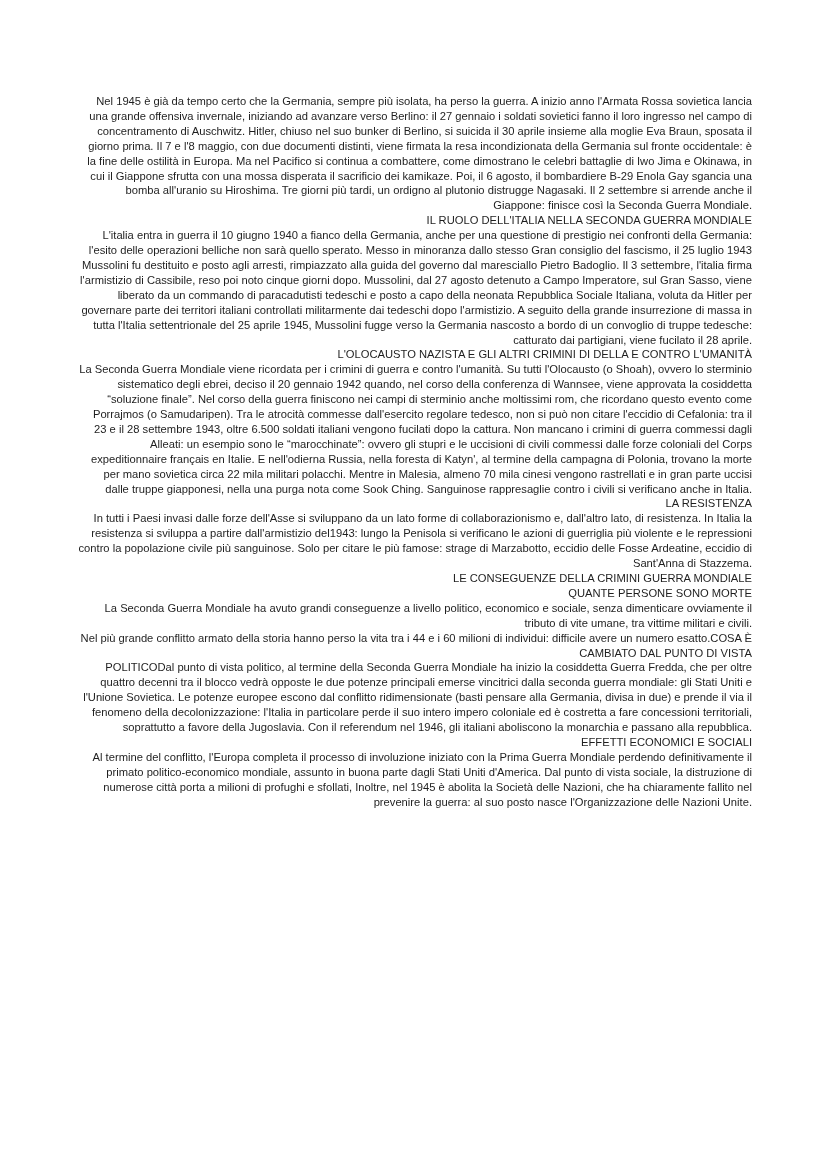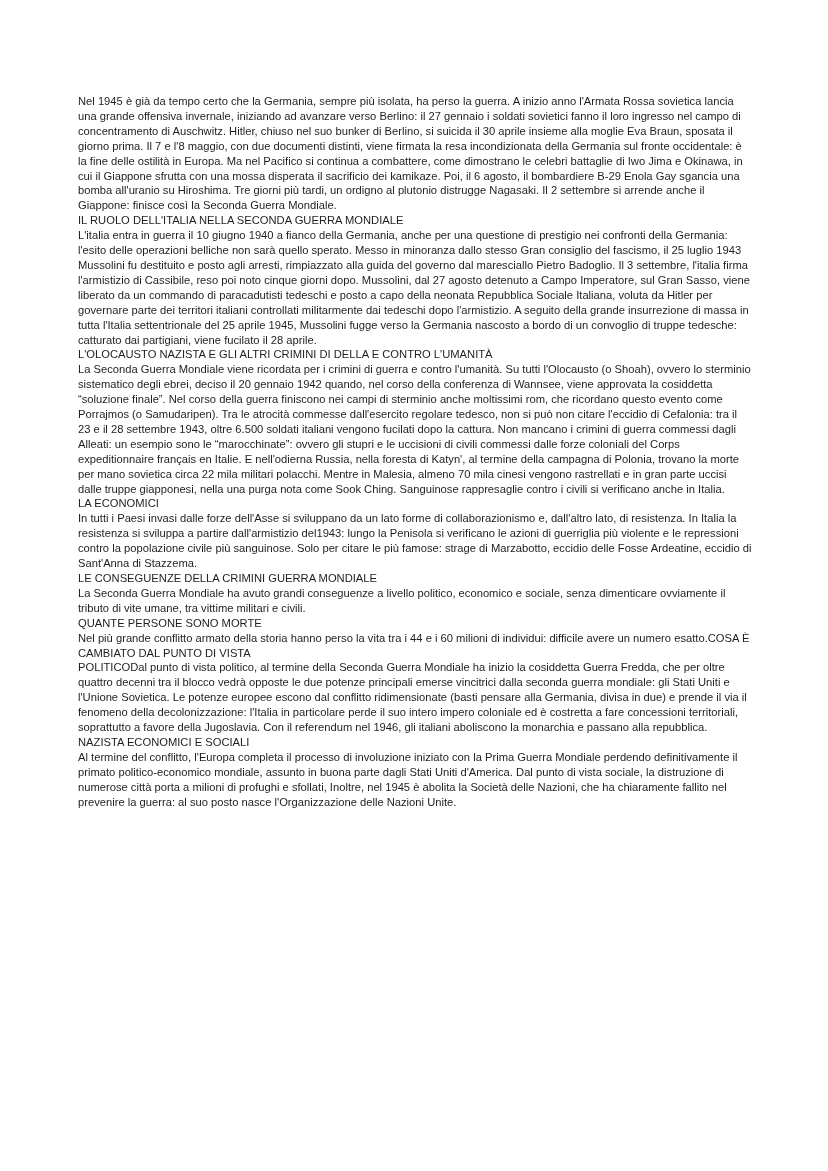--- a/index.html
+++ b/index.html
@@ -14,44 +14,44 @@
     background: #ffffff;
     box-sizing: border-box;
     padding: 94px 76px 0 78px;
     overflow: hidden;
   }
   .doc {
     font-family: "Liberation Sans", "DejaVu Sans", sans-serif;
     font-size: 11.2px;
     line-height: 14.9px;
     color: #1e1e1e;
-    text-align: left;
+    text-align: right;
   }
   .block {
     margin: 0;
     padding: 0;
     font-weight: normal;
   }
   .heading {
     font-weight: normal; 
   }
 </style>
 </head>
 <body>
 
 <div class="page">
   <div class="doc">
     <div class="block paragraph">Nel 1945 è già da tempo certo che la Germania, sempre più isolata, ha perso la guerra. A inizio anno l'Armata Rossa sovietica lancia una grande offensiva invernale, iniziando ad avanzare verso Berlino: il 27 gennaio i soldati sovietici fanno il loro ingresso nel campo di concentramento di Auschwitz. Hitler, chiuso nel suo bunker di Berlino, si suicida il 30 aprile insieme alla moglie Eva Braun, sposata il giorno prima. Il 7 e l'8 maggio, con due documenti distinti, viene firmata la resa incondizionata della Germania sul fronte occidentale: è la fine delle ostilità in Europa. Ma nel Pacifico si continua a combattere, come dimostrano le celebri battaglie di Iwo Jima e Okinawa, in cui il Giappone sfrutta con una mossa disperata il sacrificio dei kamikaze. Poi, il 6 agosto, il bombardiere B-29 Enola Gay sgancia una bomba all'uranio su Hiroshima. Tre giorni più tardi, un ordigno al plutonio distrugge Nagasaki. Il 2 settembre si arrende anche il Giappone: finisce così la Seconda Guerra Mondiale.</div>
     <div class="block heading">IL RUOLO DELL'ITALIA NELLA SECONDA GUERRA MONDIALE</div>
     <div class="block paragraph">L'italia entra in guerra il 10 giugno 1940 a fianco della Germania, anche per una questione di prestigio nei confronti della Germania: l'esito delle operazioni belliche non sarà quello sperato. Messo in minoranza dallo stesso Gran consiglio del fascismo, il 25 luglio 1943 Mussolini fu destituito e posto agli arresti, rimpiazzato alla guida del governo dal maresciallo Pietro Badoglio. Il 3 settembre, l'italia firma l'armistizio di Cassibile, reso poi noto cinque giorni dopo. Mussolini, dal 27 agosto detenuto a Campo Imperatore, sul Gran Sasso, viene liberato da un commando di paracadutisti tedeschi e posto a capo della neonata Repubblica Sociale Italiana, voluta da Hitler per governare parte dei territori italiani controllati militarmente dai tedeschi dopo l'armistizio. A seguito della grande insurrezione di massa in tutta l'Italia settentrionale del 25 aprile 1945, Mussolini fugge verso la Germania nascosto a bordo di un convoglio di truppe tedesche: catturato dai partigiani, viene fucilato il 28 aprile.</div>
     <div class="block heading">L'OLOCAUSTO NAZISTA E GLI ALTRI CRIMINI DI DELLA E CONTRO L'UMANITÀ</div>
     <div class="block paragraph">La Seconda Guerra Mondiale viene ricordata per i crimini di guerra e contro l'umanità. Su tutti l'Olocausto (o Shoah), ovvero lo sterminio sistematico degli ebrei, deciso il 20 gennaio 1942 quando, nel corso della conferenza di Wannsee, viene approvata la cosiddetta “soluzione finale”. Nel corso della guerra finiscono nei campi di sterminio anche moltissimi rom, che ricordano questo evento come Porrajmos (o Samudaripen). Tra le atrocità commesse dall'esercito regolare tedesco, non si può non citare l'eccidio di Cefalonia: tra il 23 e il 28 settembre 1943, oltre 6.500 soldati italiani vengono fucilati dopo la cattura. Non mancano i crimini di guerra commessi dagli Alleati: un esempio sono le “marocchinate”: ovvero gli stupri e le uccisioni di civili commessi dalle forze coloniali del Corps expeditionnaire français en Italie. E nell'odierna Russia, nella foresta di Katyn', al termine della campagna di Polonia, trovano la morte per mano sovietica circa 22 mila militari polacchi. Mentre in Malesia, almeno 70 mila cinesi vengono rastrellati e in gran parte uccisi dalle truppe giapponesi, nella una purga nota come Sook Ching. Sanguinose rappresaglie contro i civili si verificano anche in Italia.</div>
-    <div class="block heading">LA ECONOMICI</div>
+    <div class="block heading">LA RESISTENZA</div>
     <div class="block paragraph">In tutti i Paesi invasi dalle forze dell'Asse si sviluppano da un lato forme di collaborazionismo e, dall'altro lato, di resistenza. In Italia la resistenza si sviluppa a partire dall'armistizio del1943: lungo la Penisola si verificano le azioni di guerriglia più violente e le repressioni contro la popolazione civile più sanguinose. Solo per citare le più famose: strage di Marzabotto, eccidio delle Fosse Ardeatine, eccidio di Sant'Anna di Stazzema.</div>
     <div class="block heading">LE CONSEGUENZE DELLA CRIMINI GUERRA MONDIALE</div>
+    <div class="block heading">QUANTE PERSONE SONO MORTE</div>
     <div class="block paragraph">La Seconda Guerra Mondiale ha avuto grandi conseguenze a livello politico, economico e sociale, senza dimenticare ovviamente il tributo di vite umane, tra vittime militari e civili.</div>
-    <div class="block heading">QUANTE PERSONE SONO MORTE</div>
     <div class="block paragraph">Nel più grande conflitto armato della storia hanno perso la vita tra i 44 e i 60 milioni di individui: difficile avere un numero esatto.COSA È CAMBIATO DAL PUNTO DI VISTA</div>
     <div class="block paragraph">POLITICODal punto di vista politico, al termine della Seconda Guerra Mondiale ha inizio la cosiddetta Guerra Fredda, che per oltre quattro decenni tra il blocco vedrà opposte le due potenze principali emerse vincitrici dalla seconda guerra mondiale: gli Stati Uniti e l'Unione Sovietica. Le potenze europee escono dal conflitto ridimensionate (basti pensare alla Germania, divisa in due) e prende il via il fenomeno della decolonizzazione: l'Italia in particolare perde il suo intero impero coloniale ed è costretta a fare concessioni territoriali, soprattutto a favore della Jugoslavia. Con il referendum nel 1946, gli italiani aboliscono la monarchia e passano alla repubblica.</div>
-    <div class="block heading">NAZISTA ECONOMICI E SOCIALI</div>
+    <div class="block heading">EFFETTI ECONOMICI E SOCIALI</div>
     <div class="block paragraph">Al termine del conflitto, l'Europa completa il processo di involuzione iniziato con la Prima Guerra Mondiale perdendo definitivamente il primato politico-economico mondiale, assunto in buona parte dagli Stati Uniti d'America. Dal punto di vista sociale, la distruzione di numerose città porta a milioni di profughi e sfollati, Inoltre, nel 1945 è abolita la Società delle Nazioni, che ha chiaramente fallito nel prevenire la guerra: al suo posto nasce l'Organizzazione delle Nazioni Unite.</div>
   </div>
 </div>
 
 </body></html>

